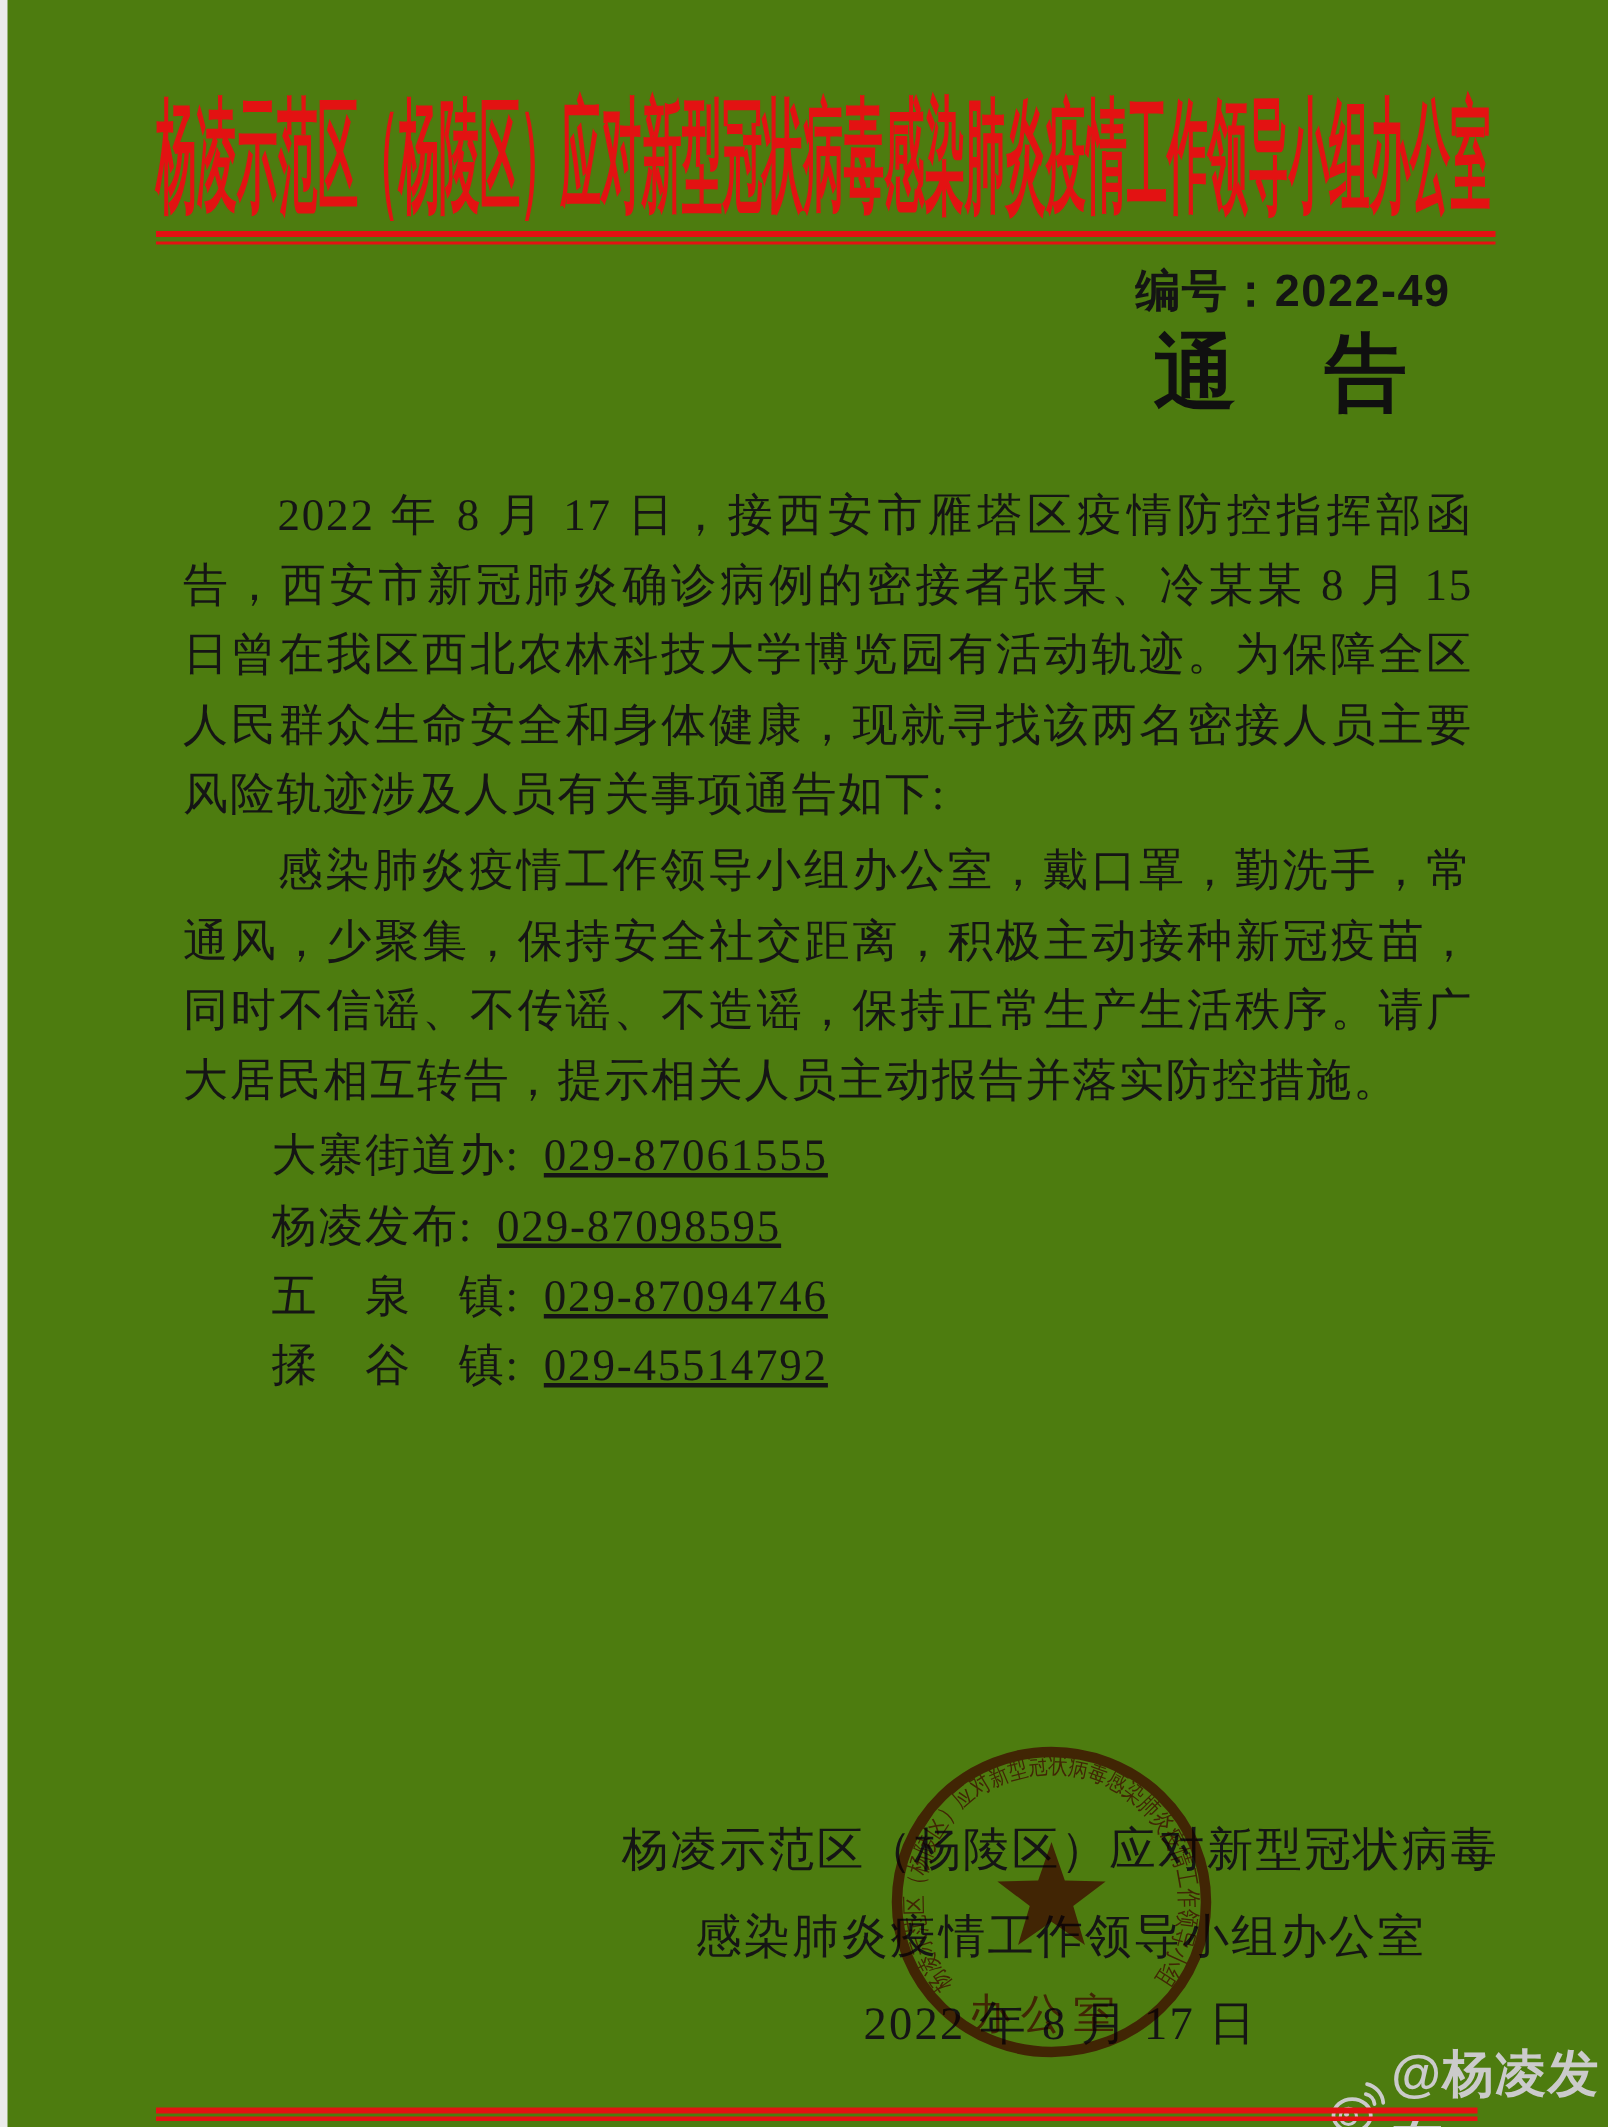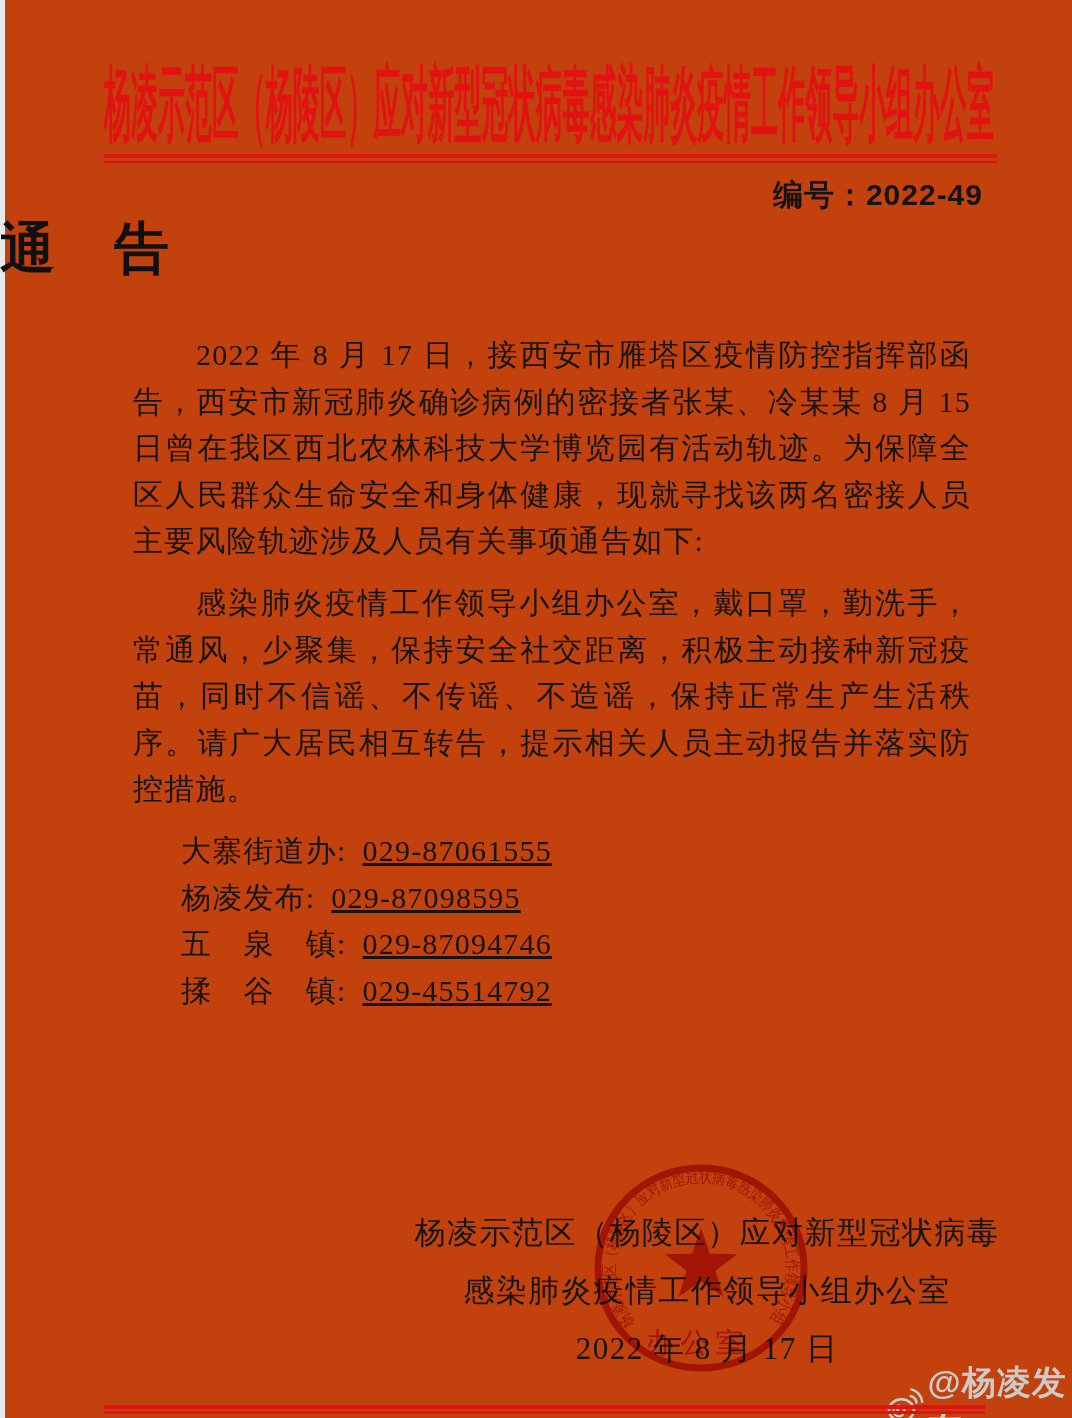--- a/index.html
+++ b/index.html
@@ -1,54 +1,54 @@
 <!DOCTYPE html>
 <html><head>
 <meta charset="utf-8">
 <style>
   html, body { margin: 0; padding: 0; background: #ffffff; }
   .page {
     position: relative;
     width: 1072px;
     height: 1418px;
-    background: #c2410c;
+    background: #4d7c0f;
     overflow: hidden;
     font-family: "Liberation Serif", "DejaVu Serif", serif;
     color: #161616;
   }
   .edge-strip {
     position: absolute; left: 0; top: 0; width: 5px; height: 1418px;
     background: #ebebeb;
   }
   .header-svg { position: absolute; left: 0; top: 40px; width: 1072px; height: 120px; }
   .header-svg text {
     font-family: "Liberation Serif", "DejaVu Serif", serif;
     font-weight: bold;
     fill: #e31212;
   }
   .rule { position: absolute; background: #e31212; }
   .rule-h1 { left: 104px; top: 154px; width: 893px; height: 4px; }
   .rule-h2 { left: 104px; top: 161px; width: 893px; height: 2px; }
   .doc-number {
-    position: absolute; top: 176px; right: 89px;
+    position: absolute; top: 176px; right: 105px;
     font-family: "Liberation Sans", "DejaVu Sans", sans-serif;
     font-weight: 600; font-size: 30px; line-height: 38px; color: #141414;
     letter-spacing: 1px;
   }
   .doc-title {
     position: absolute; left: 0; top: 218px; width: 940px;
-    text-align: left; font-size: 55px; line-height: 62px;
+    text-align: right; font-size: 55px; line-height: 62px;
     font-weight: bold; color: #101010; letter-spacing: 2px;
   }
   .body-text {
     position: absolute; left: 118px; top: 317px; width: 868px;
     font-size: 30px; line-height: 46.6px; letter-spacing: 1.2px;
     text-align: justify; color: #151515;
   }
-  .body-text p { margin: 15px; text-indent: 63px; }
+  .body-text p { margin: 4px; text-indent: 63px; }
   .contact-row { padding-left: 63px; }
   .contact-phone { padding-left: 16px; text-decoration: underline; }
   .signature {
     position: absolute; left: 340px; top: 1204px; width: 734px;
     text-align: center; font-size: 31px; line-height: 58px;
     letter-spacing: 1.5px; color: #151515;
   }
   .seal-svg {
     position: absolute; left: 586px; top: 1160px; width: 230px; height: 220px;
     mix-blend-mode: multiply; opacity: 0.92;

